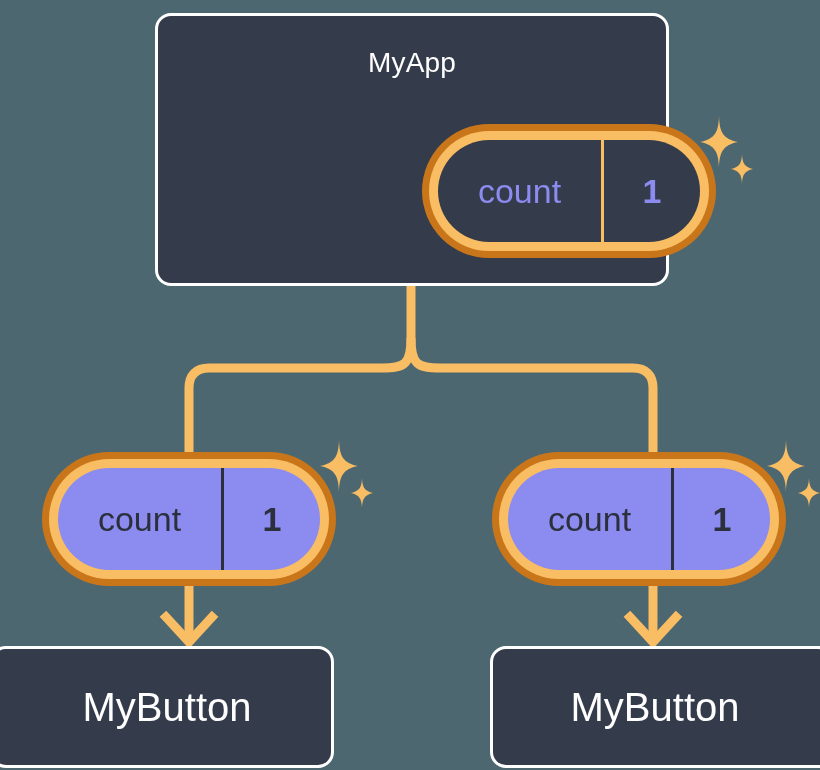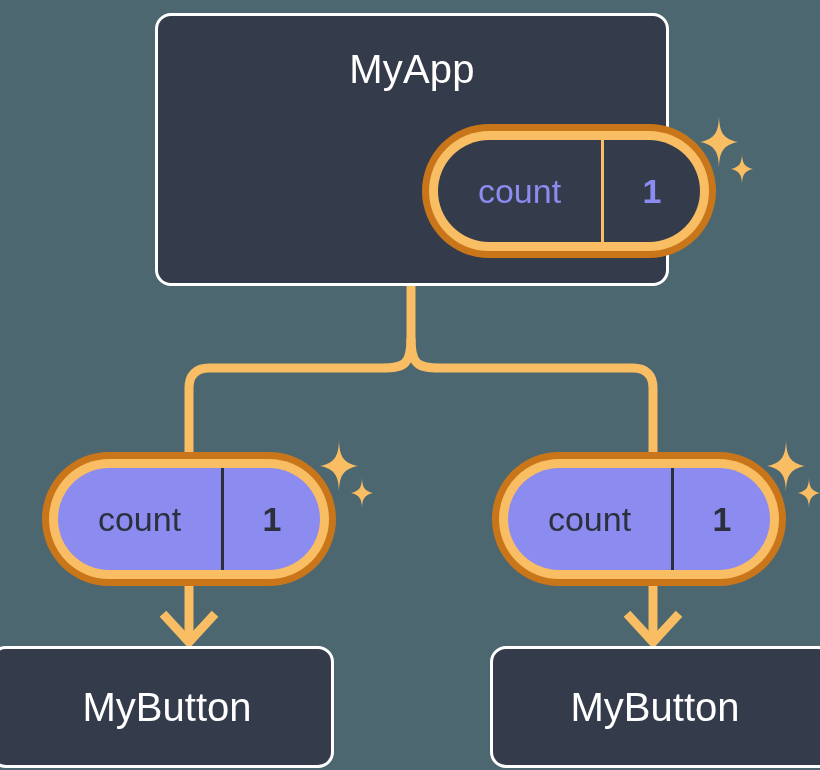--- a/index.html
+++ b/index.html
@@ -41,21 +41,21 @@
     width: 514px;
     height: 273px;
   }
   .node-title {
     position: absolute;
     left: 0;
     right: 0;
     top: 33px;
     text-align: center;
     color: #ffffff;
-    font-size: 40px;
+    font-size: 28px;
     font-weight: 400;
     letter-spacing: 0.2px;
     line-height: 1;
     white-space: nowrap;
   }
   .btn-box {
     height: 122px;
     top: 646px;
   }
   #mybutton-left {

